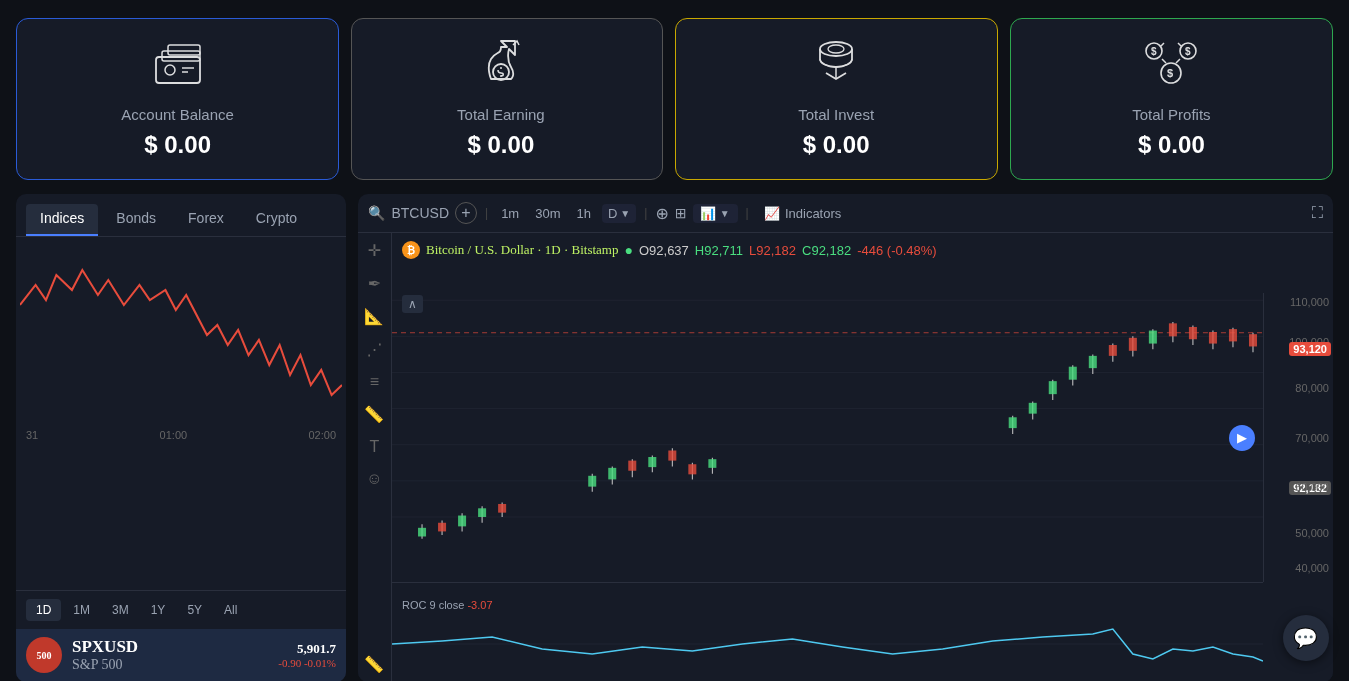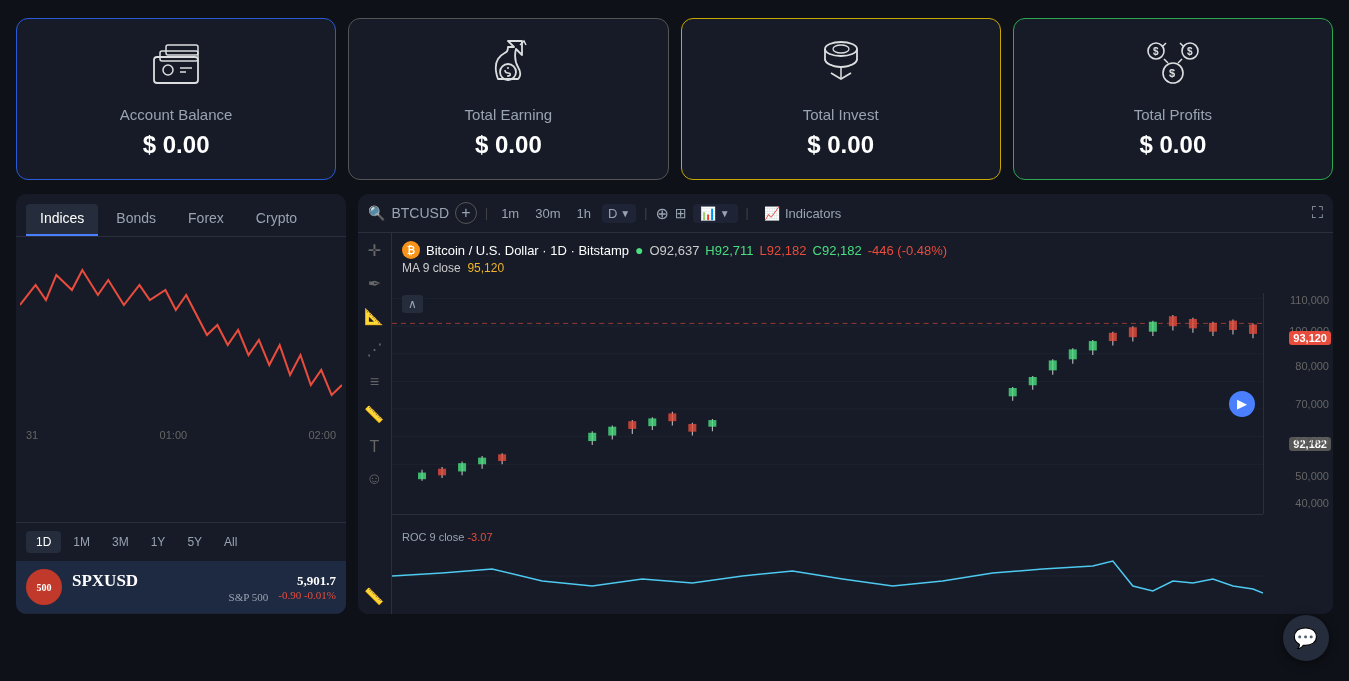--- a/index.html
+++ b/index.html
@@ -23,21 +23,21 @@
       background: #161b27;
       border-radius: 12px;
       padding: 18px 20px 20px;
       display: flex;
       flex-direction: column;
       align-items: center;
       gap: 8px;
       position: relative;
     }
     .card-balance { border: 1px solid #2a5bd7; }
-    .card-earning { border: 1px solid #555; }
+    .card-earning { border: 1px solid #555; padding-left: 8px; }
     .card-invest  { border: 1px solid #c8a800; }
     .card-profits { border: 1px solid #2ea84f; }
 
     .card-icon {
       font-size: 42px;
       color: #fff;
       opacity: 0.85;
       line-height: 1;
       margin-bottom: 4px;
     }
@@ -50,21 +50,21 @@
       font-size: 24px;
       font-weight: 600;
       color: #fff;
     }
 
     
     .bottom-section {
       display: flex;
       gap: 0;
       padding: 0 16px;
-      height: 420px;
+      height: 488px;
     }
 
     
     .left-panel {
       width: 330px;
       min-width: 330px;
       background: #161b27;
       border-radius: 10px;
       display: flex;
       flex-direction: column;
@@ -156,21 +156,21 @@
       align-items: center;
       justify-content: center;
       font-size: 10px;
       font-weight: bold;
       flex-shrink: 0;
     }
     .avatar-spx { background: #c0392b; color: #fff; }
     .avatar-nsx { background: #e67e22; color: #fff; }
     .index-info { flex: 1; }
     .index-name { font-size: 17px; font-weight: 600; }
-    .index-sub  { font-size: 11px; color: #9aa3b2; text-align: right; }
+    .index-sub  { font-size: 14px; color: #9aa3b2; }
     .index-price { text-align: right; }
     .index-price-val { font-size: 13px; font-weight: 600; }
     .index-change { font-size: 11px; color: #e74c3c; }
 
     
     .right-panel {
       flex: 1;
       background: #161b27;
       border-radius: 10px;
       display: flex;
@@ -296,21 +296,21 @@
       height: 18px;
       background: #f7931a;
       border-radius: 50%;
       display: flex;
       align-items: center;
       justify-content: center;
       font-size: 10px;
       font-weight: bold;
       color: #fff;
     }
-    .chart-title-text { color: #ffffff; }
+    .chart-title-text { color: #bef264; font-family: Liberation Serif, serif; }
     .ohlc-dot { color: #4ade80; font-size: 14px; }
     .ohlc-o { color: #ccc; }
     .ohlc-h { color: #4ade80; }
     .ohlc-l { color: #e74c3c; }
     .ohlc-c { color: #4ade80; }
     .ohlc-chg { color: #e74c3c; }
     .ma-row {
       font-size: 12px;
       color: #ccc;
       margin-top: 2px;
@@ -566,23 +566,20 @@
         <div class="chart-info">
           <div class="chart-title-row">
             <div class="btc-circle">₿</div>
             <span class="chart-title-text">Bitcoin / U.S. Dollar · 1D · Bitstamp</span>
             <span class="ohlc-dot">●</span>
             <span class="ohlc-o">O<span style="color:#ccc;">92,637</span></span>
             <span class="ohlc-h">H<span>92,711</span></span>
             <span class="ohlc-l">L<span>92,182</span></span>
             <span class="ohlc-c">C<span>92,182</span></span>
             <span class="ohlc-chg">-446 (-0.48%)</span>
-          </div>
-          <div class="ma-row">
-            MA 9 close &nbsp;<span class="ma-val">95,120</span>
           </div>
         </div>
 
         <svg class="candlestick-area" viewBox="0 0 870 400" preserveAspectRatio="none" style="position:absolute;top:60px;left:0;right:70px;bottom:0;width:calc(100% - 70px);height:calc(100% - 160px);">
 
           <line x1="0" y1="10" x2="870" y2="10" stroke="#2a2f3d" stroke-width="0.5"></line>
           <line x1="0" y1="60" x2="870" y2="60" stroke="#2a2f3d" stroke-width="0.5"></line>
           <line x1="0" y1="110" x2="870" y2="110" stroke="#2a2f3d" stroke-width="0.5"></line>
           <line x1="0" y1="160" x2="870" y2="160" stroke="#2a2f3d" stroke-width="0.5"></line>
           <line x1="0" y1="210" x2="870" y2="210" stroke="#2a2f3d" stroke-width="0.5"></line>

